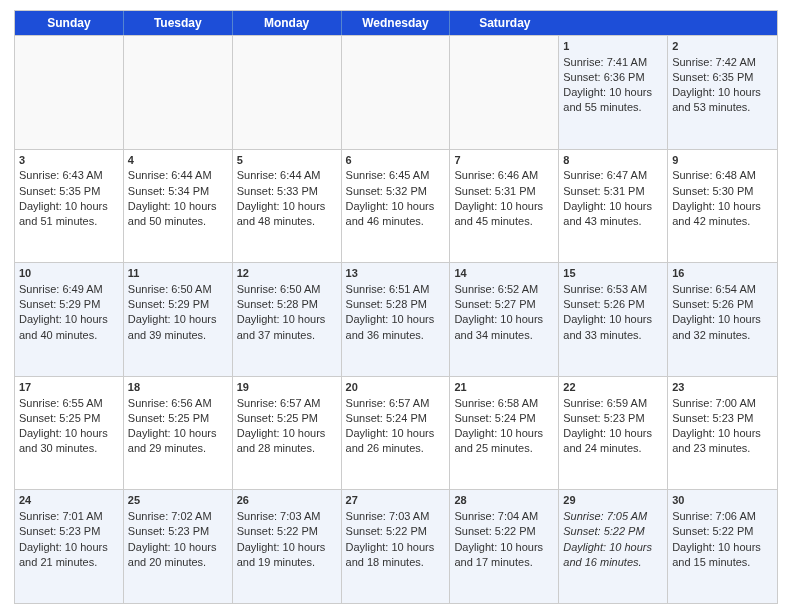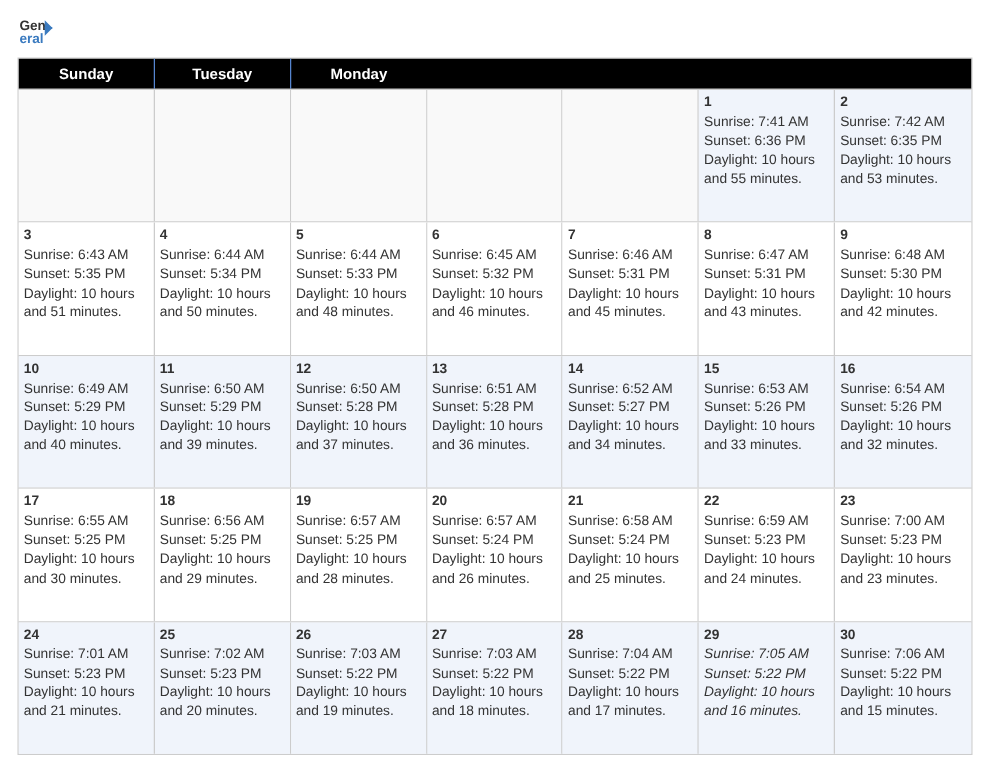--- a/index.html
+++ b/index.html
@@ -48,21 +48,21 @@
     }
     .calendar {
       flex: 1;
       display: flex;
       flex-direction: column;
       border: 1px solid #ccc;
     }
     .cal-header {
       display: grid;
       grid-template-columns: repeat(7, 1fr);
-      background: #000000;
+      background: #1d4ed8;
     }
     .cal-header-cell {
       color: #fff;
       font-size: 12px;
       font-weight: bold;
       text-align: center;
       padding: 5px 2px;
       border-right: 1px solid #5585d0;
     }
     .cal-header-cell:last-child { border-right: none; }
@@ -98,44 +98,28 @@
     .day-info {
       font-size: 11px;
       color: #333;
       line-height: 1.38;
     }
   </style>
 </head>
 <body>
 
 <div class="page">
-  <div class="header">
-    <div class="logo">
-      <svg class="logo-icon" viewBox="0 0 36 36">
-        <text x="2" y="18" font-size="14" font-weight="bold" fill="#333" font-family="Arial">Gen</text>
-        <text x="2" y="31" font-size="14" font-weight="bold" fill="#3a7abf" font-family="Arial">eral</text>
-        <polygon points="28,8 36,16 28,24" fill="#3a7abf"></polygon>
-        <line x1="28" y1="16" x2="36" y2="16" stroke="#3a7abf" stroke-width="2"></line>
-      </svg>
-      <div>
-        <div style="font-size:13px;font-weight:bold;color:#333;line-height:1.1;"></div>
-        <div style="font-size:13px;font-weight:bold;color:#3a7abf;line-height:1.1;"></div>
-      </div>
-    </div>
-    <div class="title-block">
-      <div class="main-title"></div>
-      <div class="subtitle"></div>
-    </div>
-  </div>
 
   <div class="calendar">
     <div class="cal-header" id="cal-header">
         <div class="cal-header-cell">Sunday</div>
         <div class="cal-header-cell">Tuesday</div>
         <div class="cal-header-cell">Monday</div>
+        <div class="cal-header-cell">Wednesday</div>
+        <div class="cal-header-cell">Saturday</div>
       </div>
     <div class="cal-body" id="cal-body">
         <div class="cal-row">
           <div class="cal-cell empty"></div>
           <div class="cal-cell empty"></div>
           <div class="cal-cell empty"></div>
           <div class="cal-cell empty"></div>
           <div class="cal-cell empty"></div>
           <div class="cal-cell alt-row"><span class="day-num">1</span><span class="day-info" style="white-space: pre-line;">Sunrise: 7:41 AM
 Sunset: 6:36 PM

